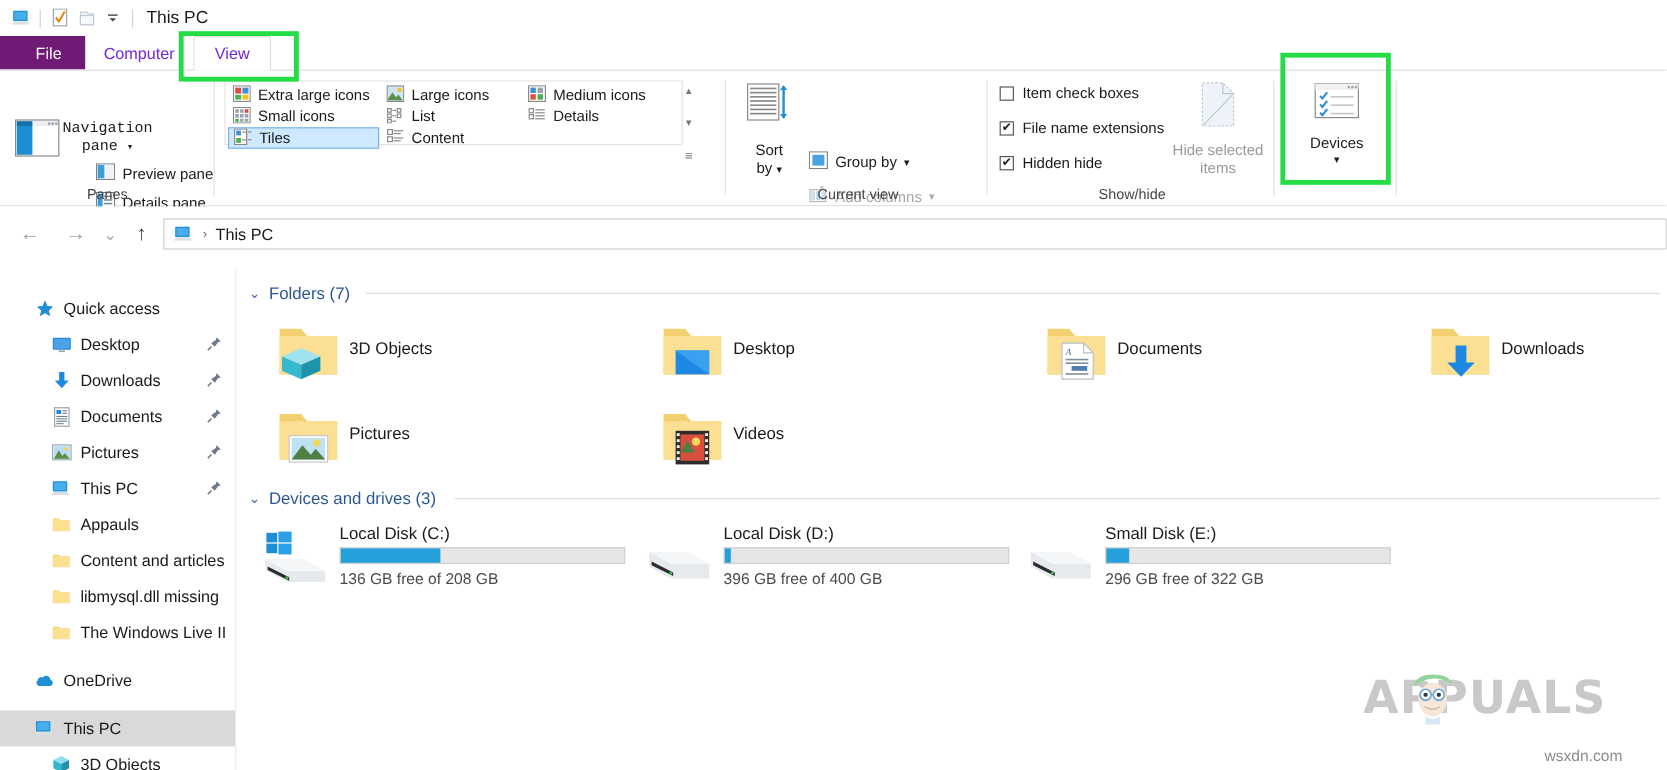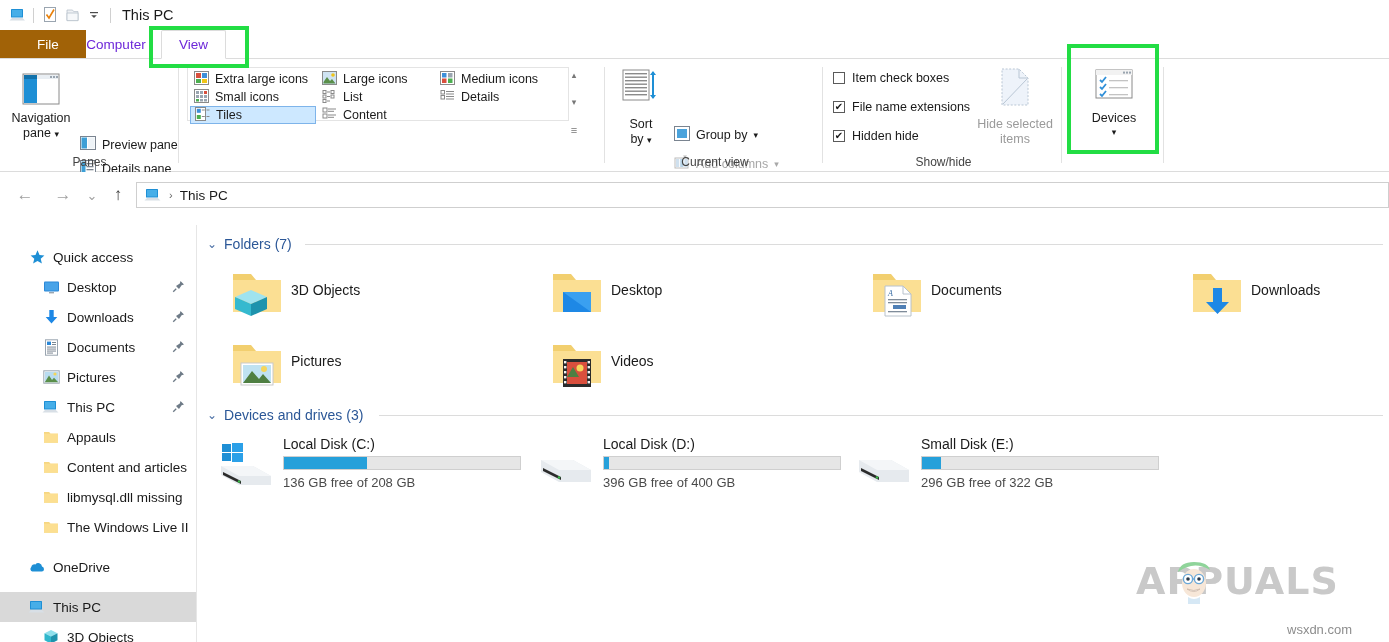--- a/index.html
+++ b/index.html
@@ -18,37 +18,37 @@
               display:flex; align-items:center; padding-left:6px; }
   .qat { display:flex; align-items:center; gap:0px; }
   .qat-btn { width:22px; height:22px; display:flex; align-items:center; justify-content:center; }
   .qat-sep { width:1px; height:15px; background:#d0d0d0; margin:0 5px; }
   .title-text { font-size:14.5px; color:#1a1a1a; margin-left:6px; }
 
   
   .tabstrip { position:absolute; left:0; top:30px; width:1389px; height:28px; background:#fff; }
   .tab { position:absolute; top:0; height:28px; display:flex; align-items:center;
          justify-content:center; font-size:13.5px; color:#6d28d9; }
-  .tab-file { left:0; width:86px; background:#a16207; color:#fff;padding-left:10px; }
+  .tab-file { left:0; width:71px; background:#701a75; color:#fff;padding-left:10px; }
   .tab-computer { left:71px; width:90px; }
   .tab-view { left:161px; width:65px; background:#fff; border:1px solid #dcdcdc; border-bottom:1px solid #fff;
               border-top-left-radius:2px; border-top-right-radius:2px; height:29px; z-index:3;}
 
   
   .ribbon { position:absolute; left:0; top:58px; width:1389px; height:114px;
             background:#fff; border-top:1px solid #dcdcdc; border-bottom:1px solid #dcdcdc; }
   .rgroup { position:absolute; top:0; height:113px; }
   .rgroup-label { position:absolute; bottom:3px; width:100%; text-align:center;
                   font-size:12px; color:#444; }
   .rgroup-div { position:absolute; top:8px; width:1px; height:96px; background:#e2e2e2; }
 
   
   .g-panes { left:0; width:179px; }
   .navpane-btn { position:absolute; left:10px; top:8px; width:62px; height:92px;
-                 display:flex; flex-direction:column; align-items:center; }
+                 display:flex; align-items:center;font-family:Liberation Mono, monospace; }
   .navpane-icon { width:42px; height:36px; margin-top:4px; }
   .navpane-cap { font-size:12.5px; color:#1a1a1a; text-align:center; line-height:15px; margin-top:4px; }
   .cap-caret { font-size:9px; }
   .pane-item { position:absolute; display:flex; align-items:center; gap:6px; font-size:12.5px; color:#1a1a1a; }
 
   
   .g-layout { left:181px; width:424px; }
   .lay-box { position:absolute; left:6px; top:8px; width:382px; height:54px;
              border:1px solid #e4e4e4; background:#fff; }
   .lay-item { position:absolute; display:flex; align-items:center; gap:6px; height:18px;

